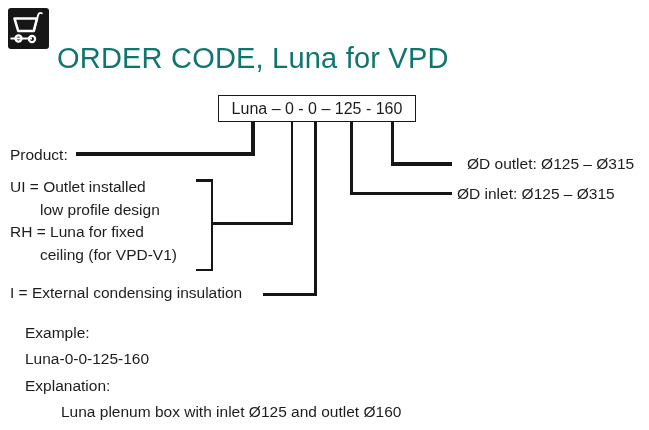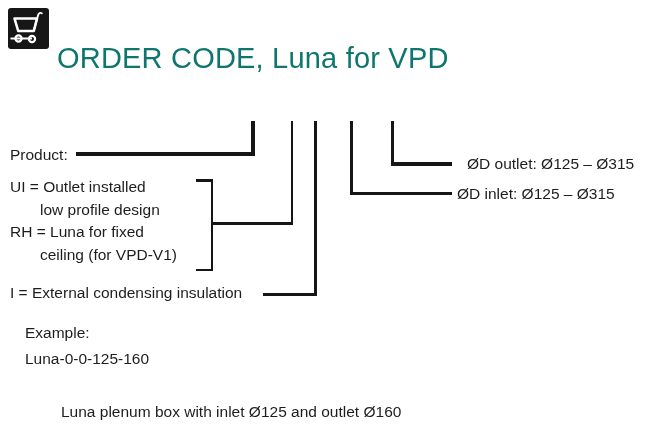--- a/index.html
+++ b/index.html
@@ -42,20 +42,21 @@
     <svg width="41" height="41" viewBox="0 0 41 41">
       <path d="M6.5,10.5 h22.5 l-3.2,12.5 h-15.6 z" fill="none" stroke="#fff" stroke-width="2.6" stroke-linejoin="round"></path>
       <path d="M26,22 L30.2,6.8 C30.6,5 32.4,4.4 33.8,5.2" fill="none" stroke="#fff" stroke-width="1.9" stroke-linecap="round"></path>
       <path d="M2.5,30.5 H24" fill="none" stroke="#fff" stroke-width="2"></path>
       <circle cx="10.5" cy="30.5" r="3.1" fill="none" stroke="#fff" stroke-width="2.2"></circle>
       <circle cx="24" cy="31" r="3.1" fill="none" stroke="#fff" stroke-width="2.2"></circle>
     </svg>
   </div>
   <div class="page-title">ORDER CODE, Luna for VPD</div>
 
+  <div class="code-box">Luna – 0 - 0 – 125 - 160</div>
 
   <div class="ln" style="left:251px;top:121px;width:4px;height:35px;"></div>
   <div class="ln" style="left:76px;top:152px;width:179px;height:4px;"></div>
 
   <div class="ln" style="left:291px;top:121px;width:1.5px;height:103px;"></div>
   <div class="ln" style="left:211px;top:222px;width:81.5px;height:2.5px;"></div>
   <div class="ln" style="left:211px;top:179px;width:1.5px;height:92px;"></div>
   <div class="ln" style="left:196px;top:179px;width:16.5px;height:2.5px;"></div>
   <div class="ln" style="left:196px;top:268.5px;width:16.5px;height:2.5px;"></div>
 
@@ -72,15 +73,16 @@
   <div class="lbl" style="left:40px;top:201px;">low profile design</div>
   <div class="lbl" style="left:10px;top:178px;">UI = Outlet installed</div>
   <div class="lbl" style="left:10px;top:223px;">RH = Luna for fixed</div>
   <div class="lbl" style="left:40px;top:246px;">ceiling (for VPD-V1)</div>
   <div class="lbl" style="left:10px;top:284px;">I = External condensing insulation</div>
   <div class="lbl" style="left:467px;top:155px;">ØD outlet: Ø125 – Ø315</div>
   <div class="lbl" style="left:457px;top:185px;">ØD inlet: Ø125 – Ø315</div>
 
   <div class="lbl bold" style="left:25px;top:324px;">Example:</div>
   <div class="lbl" style="left:25px;top:350px;">Luna-0-0-125-160</div>
+  <div class="lbl bold" style="left:25px;top:377px;">Explanation:</div>
   <div class="lbl" style="left:25px;top:403px;margin-left:36px;">Luna plenum box with inlet Ø125 and outlet Ø160</div>
 
 </div>
 
 </body></html>

